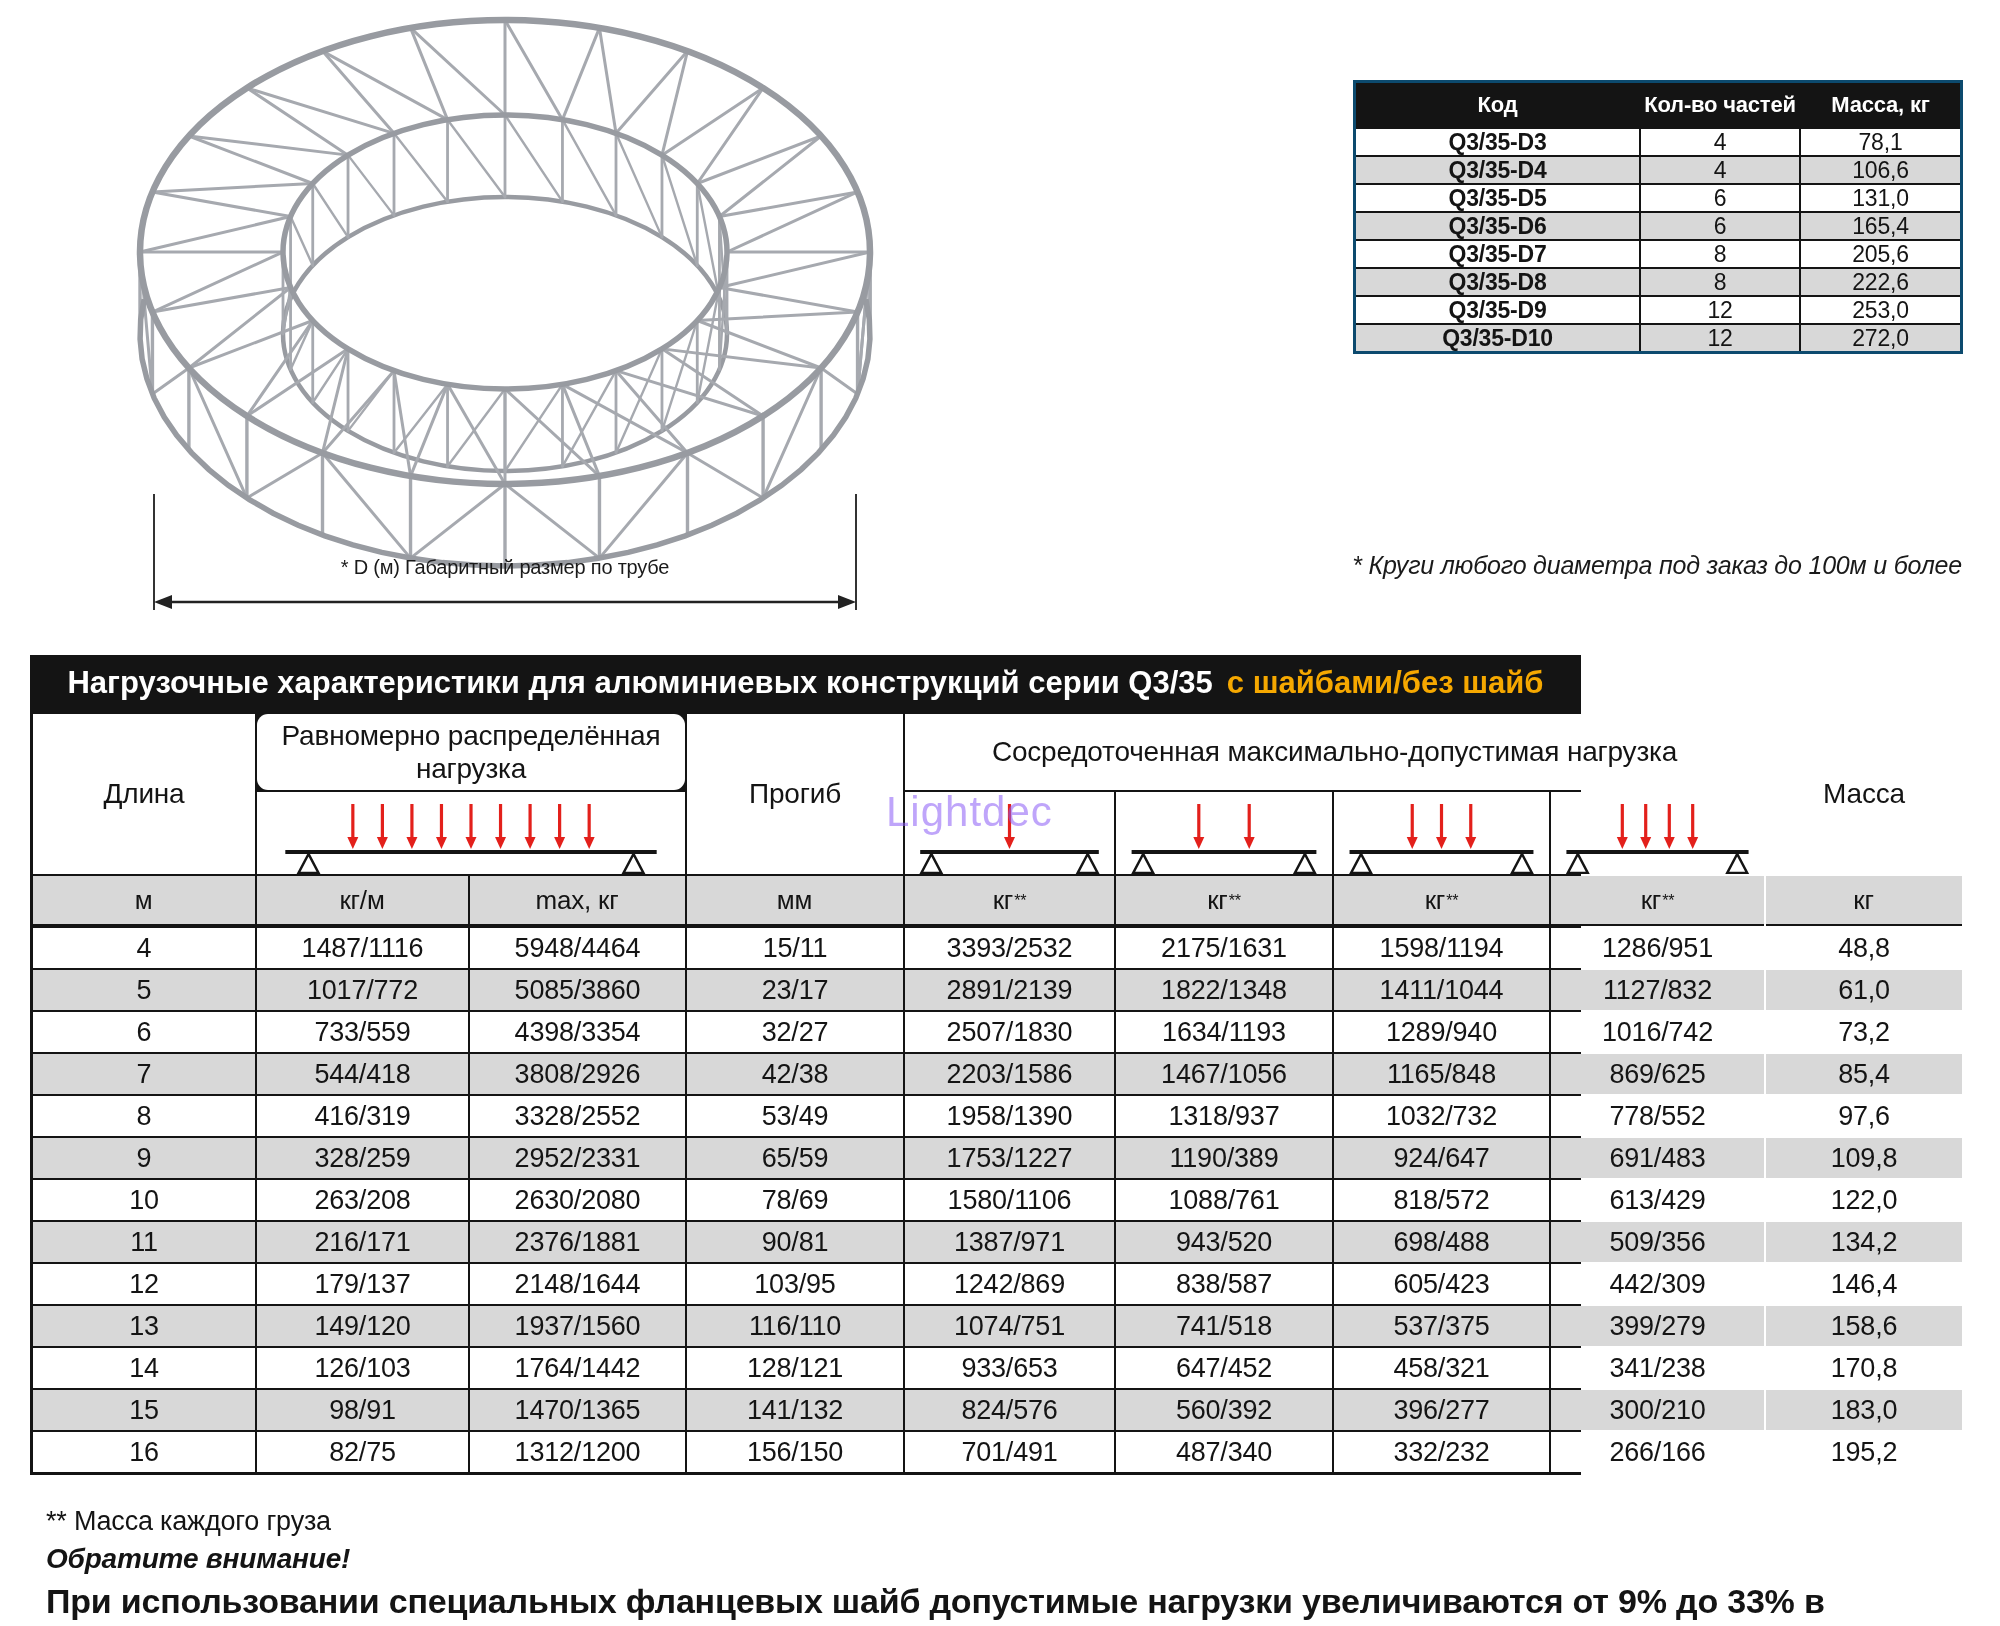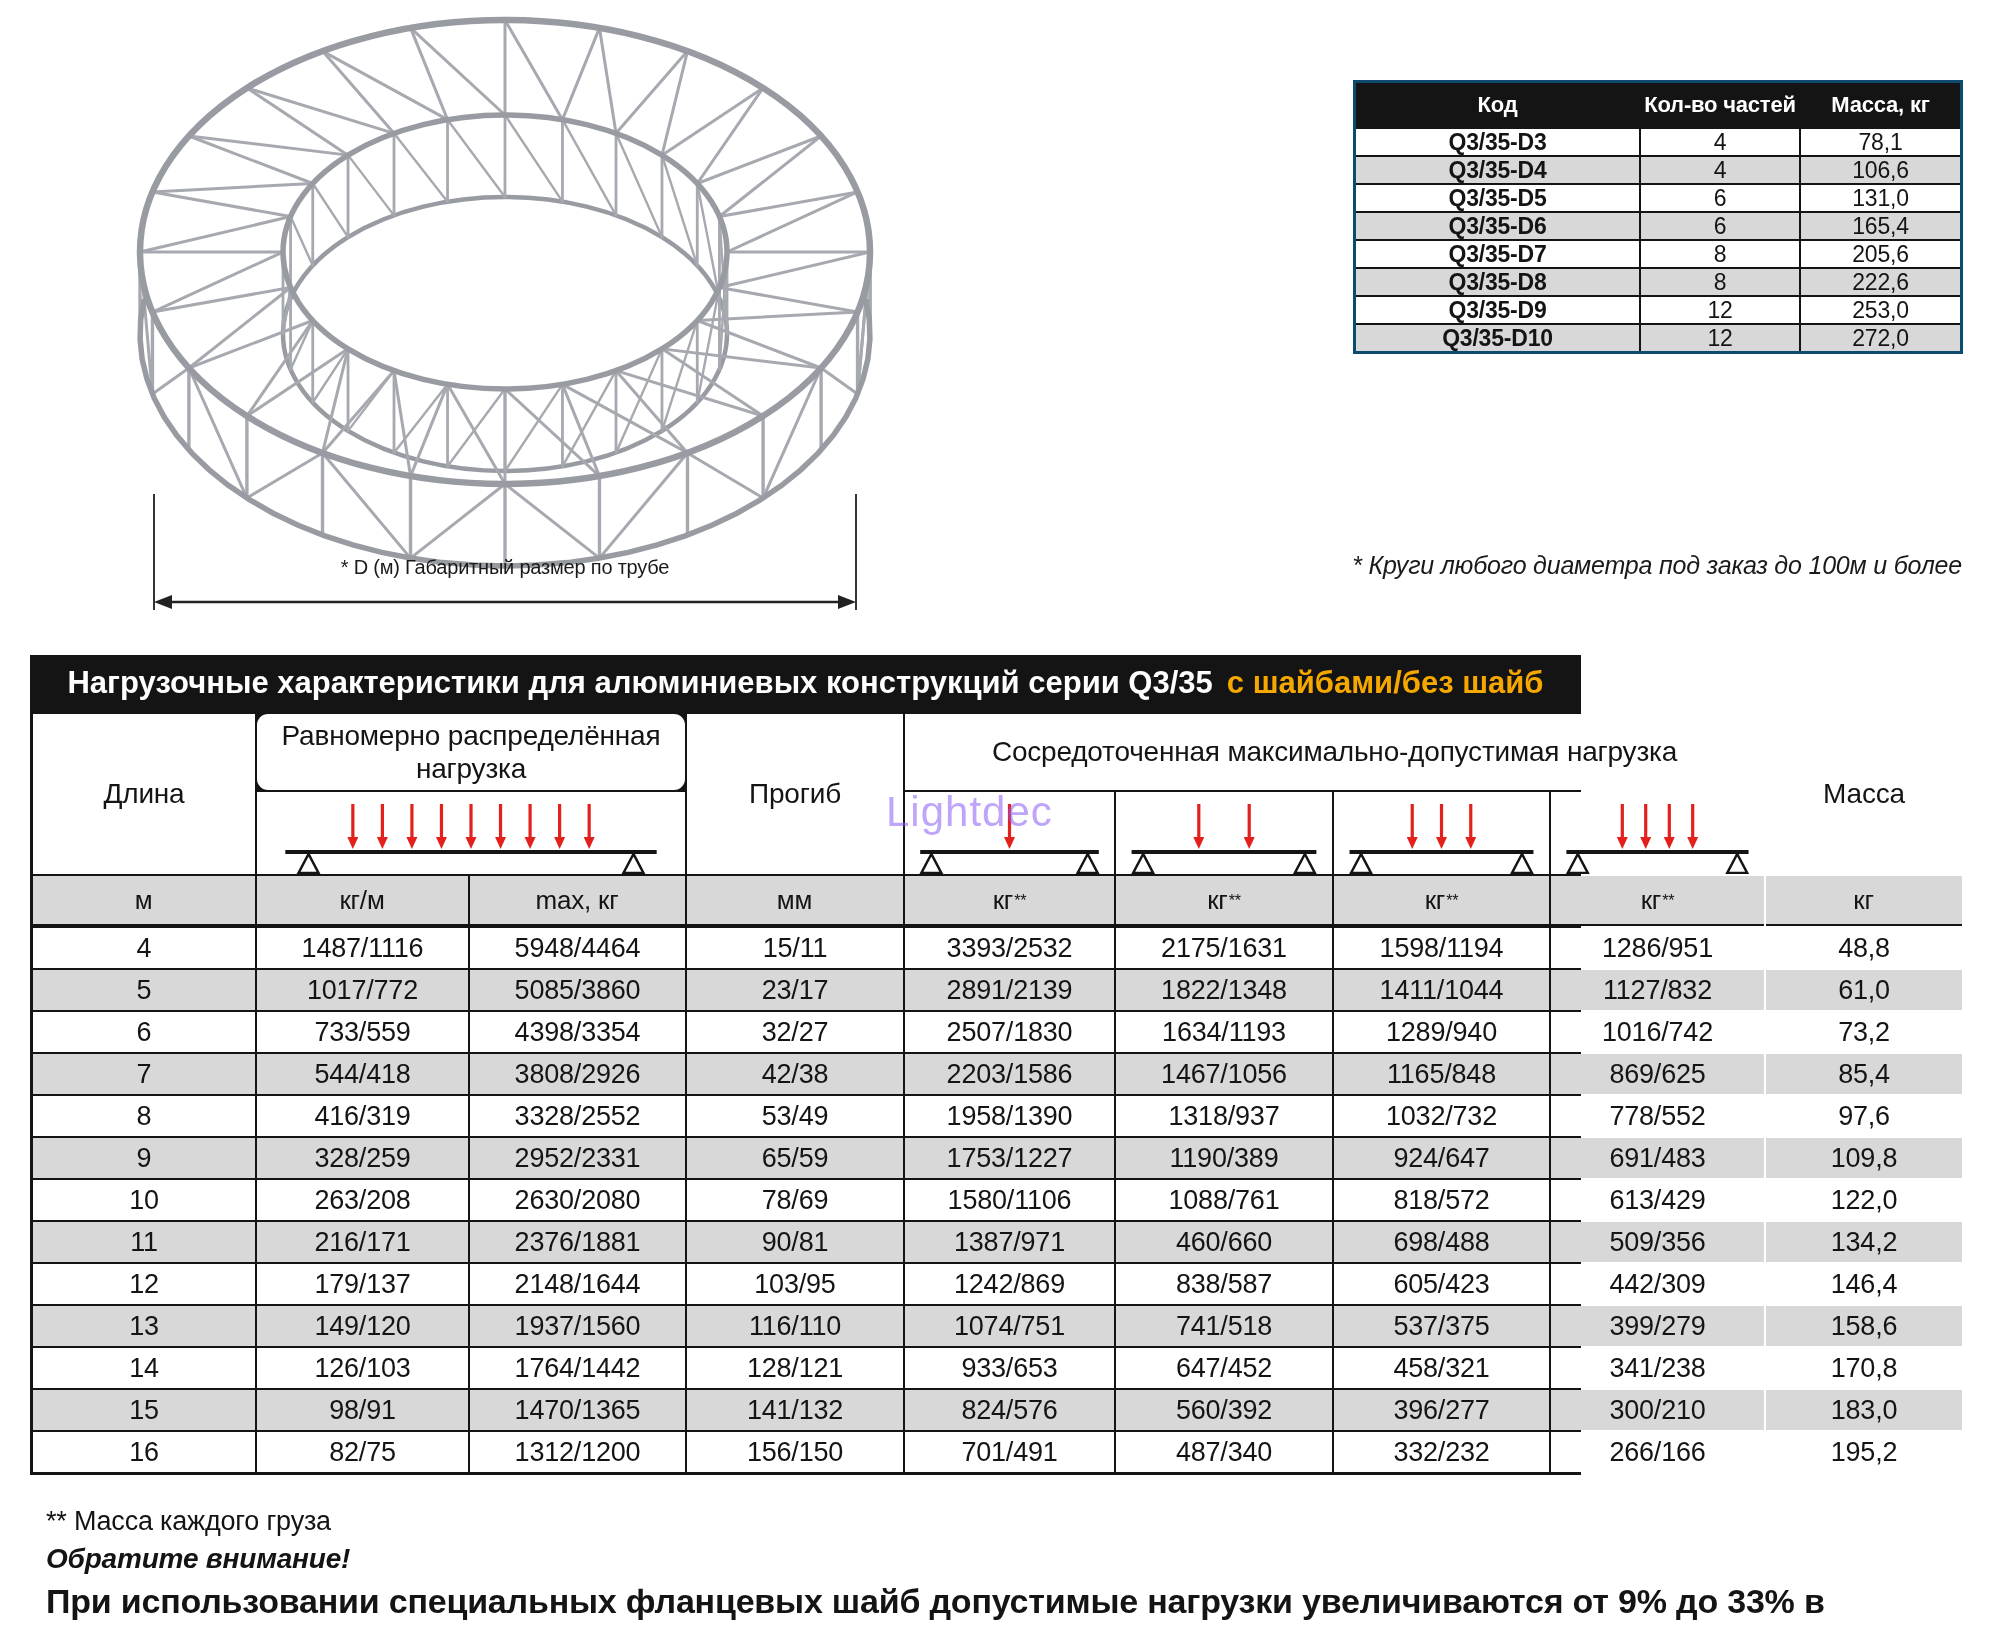--- a/index.html
+++ b/index.html
@@ -422,21 +422,21 @@
       <div class="cell dcell">1580/1106</div>
       <div class="cell dcell">1088/761</div>
       <div class="cell dcell">818/572</div>
       <div class="cell dcell">613/429</div>
       <div class="cell dcell">122,0</div>
       <div class="cell dcell grey">11</div>
       <div class="cell dcell grey">216/171</div>
       <div class="cell dcell grey">2376/1881</div>
       <div class="cell dcell grey">90/81</div>
       <div class="cell dcell grey">1387/971</div>
-      <div class="cell dcell grey">460/660</div>
+      <div class="cell dcell grey">943/520</div>
       <div class="cell dcell grey">698/488</div>
       <div class="cell dcell grey">509/356</div>
       <div class="cell dcell grey">134,2</div>
       <div class="cell dcell">12</div>
       <div class="cell dcell">179/137</div>
       <div class="cell dcell">2148/1644</div>
       <div class="cell dcell">103/95</div>
       <div class="cell dcell">1242/869</div>
       <div class="cell dcell">838/587</div>
       <div class="cell dcell">605/423</div>

